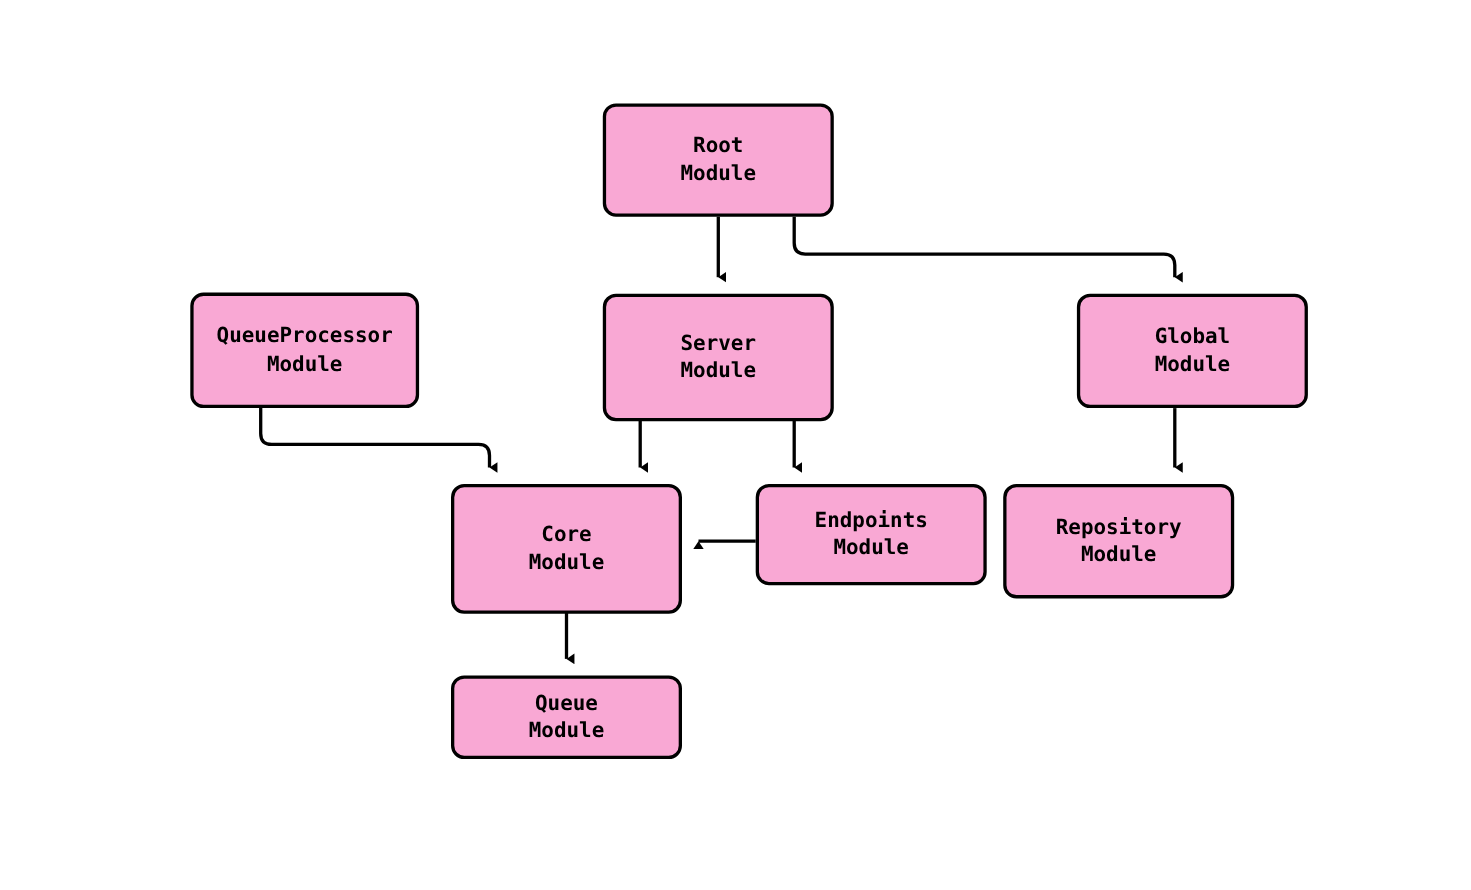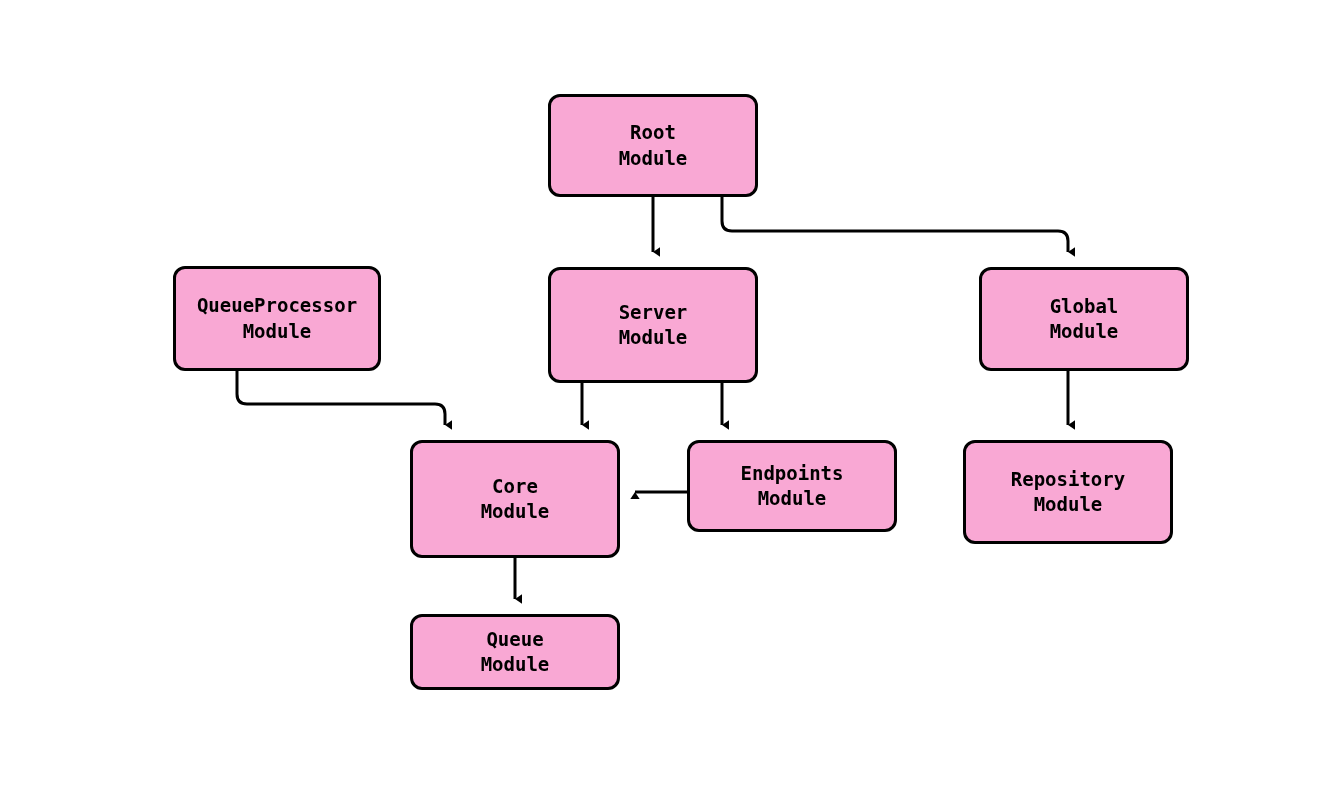--- a/index.html
+++ b/index.html
@@ -108,21 +108,21 @@
   <div class="node" style="left:410px; top:440px; width:210px; height:118px;">
     <span class="node-label">Core
 Module</span>
   </div>
 
   <div class="node" style="left:687px; top:440px; width:210px; height:92px;">
     <span class="node-label">Endpoints
 Module</span>
   </div>
 
-  <div class="node" style="left:963px; top:440px; width:210px; height:104px;">
+  <div class="node" style="left:912px; top:440px; width:210px; height:104px;">
     <span class="node-label">Repository
 Module</span>
   </div>
 
   <div class="node" style="left:410px; top:614px; width:210px; height:76px;">
     <span class="node-label">Queue
 Module</span>
   </div>
 
 </div>

